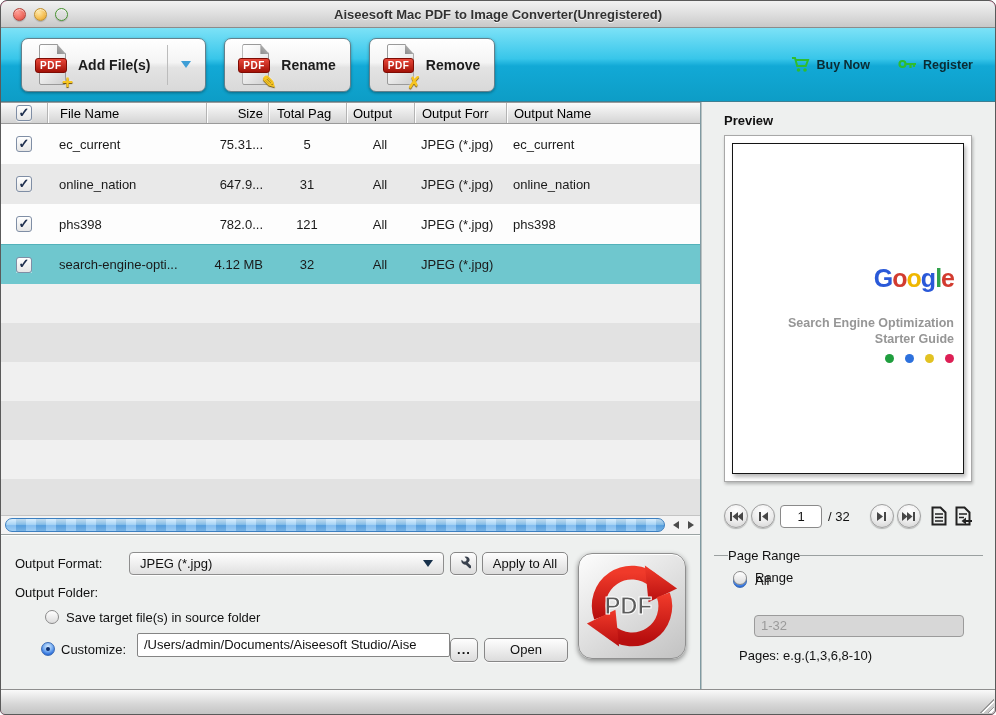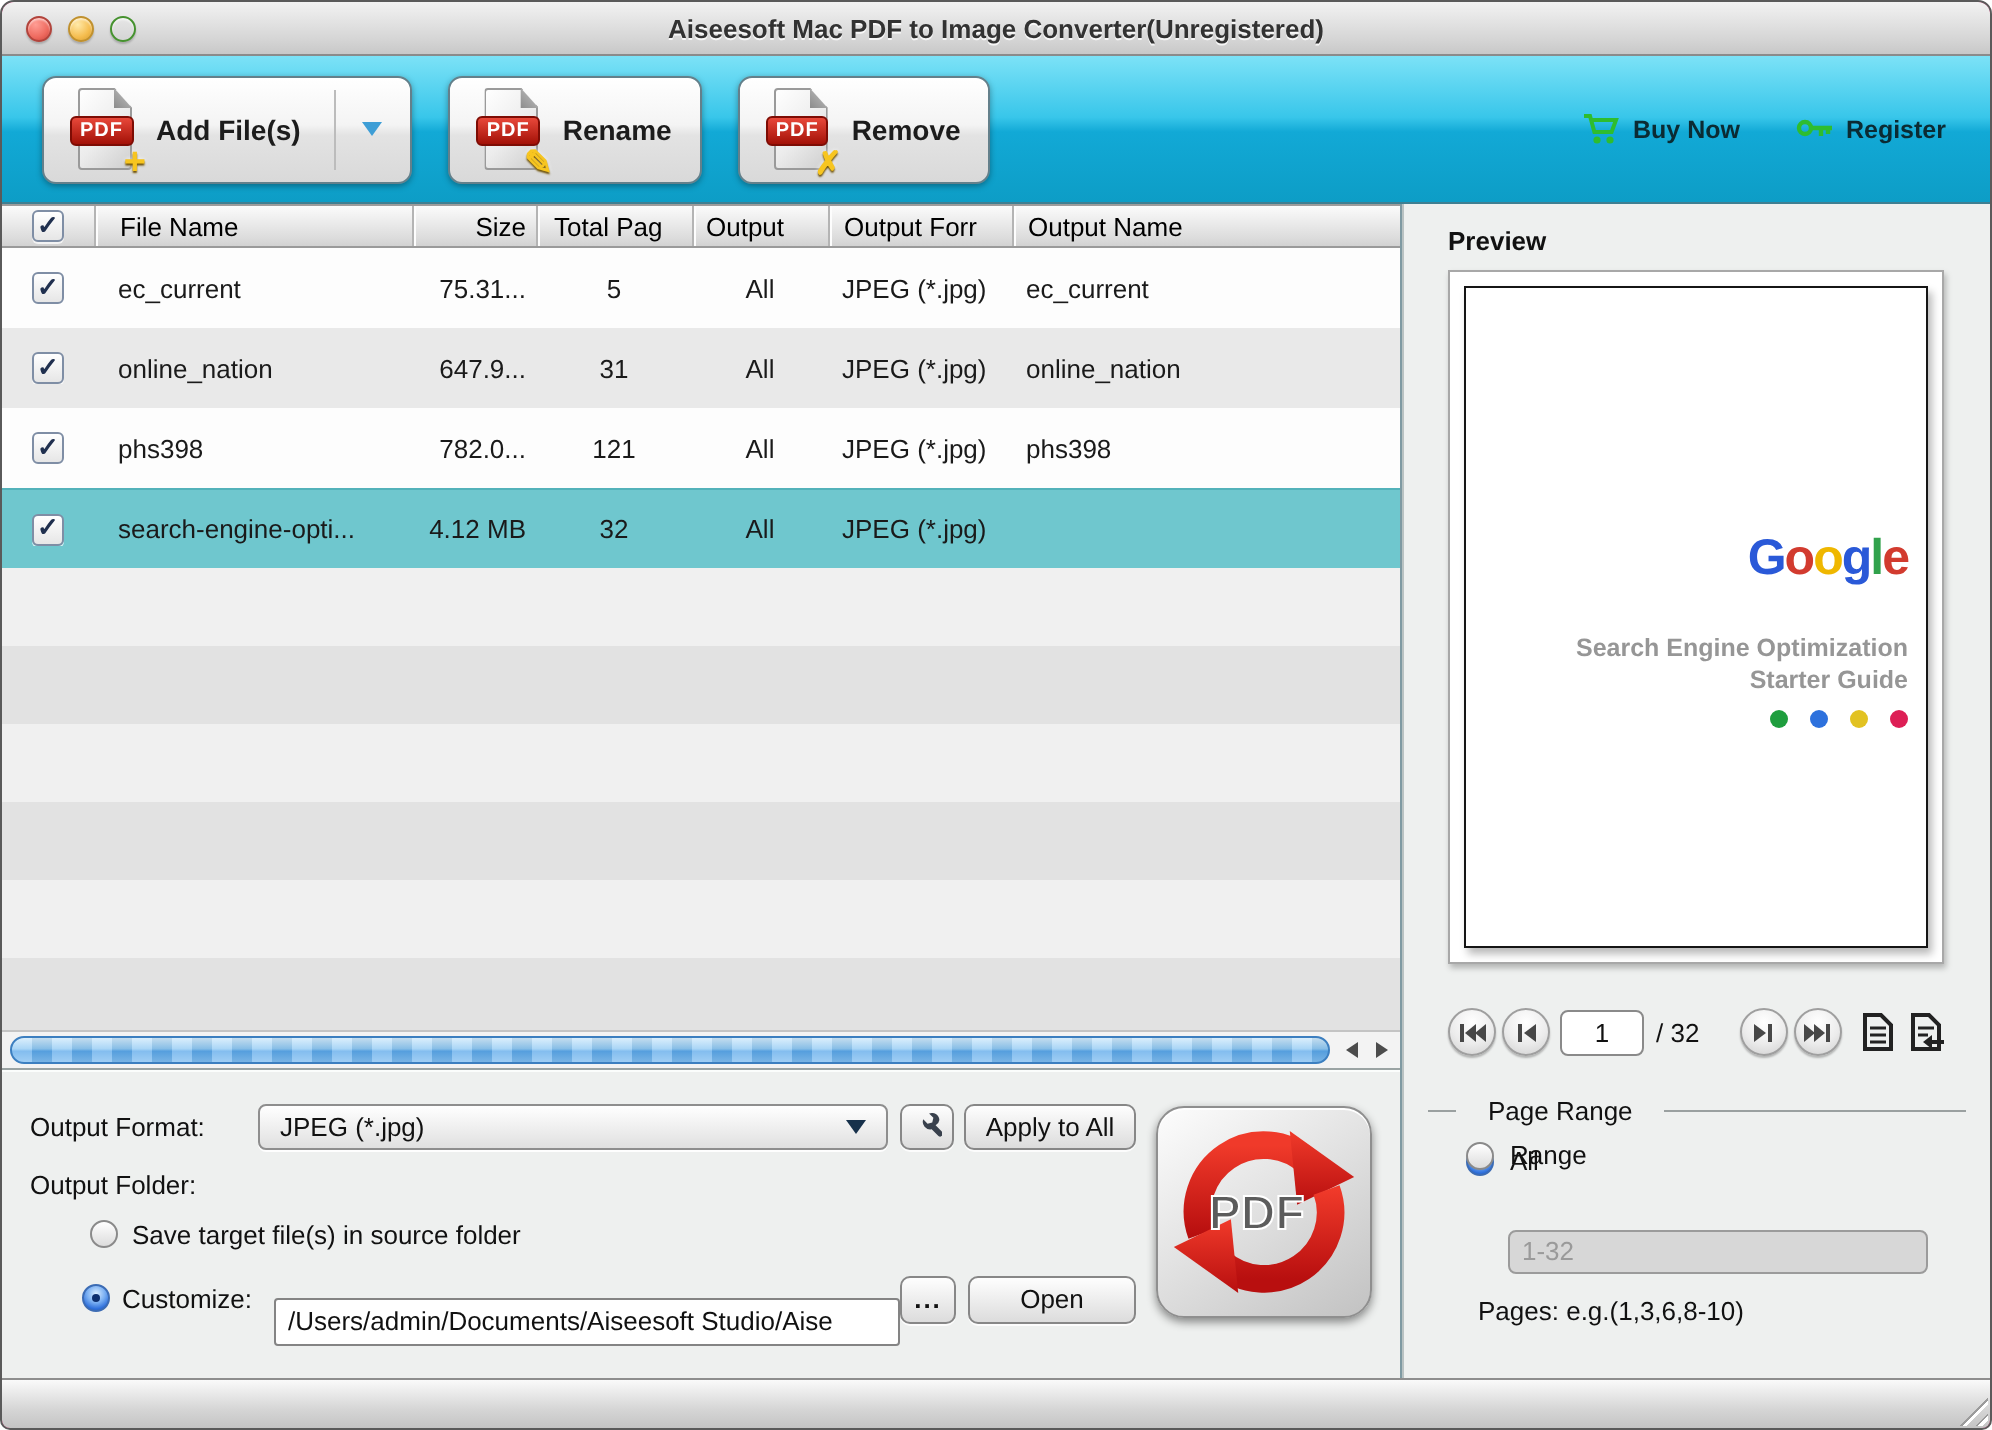--- a/index.html
+++ b/index.html
@@ -75,21 +75,21 @@
   .bottom-left{height:156px;position:relative;background:#eef0ef;border-top:1px solid #9aa3a3;box-shadow:inset 0 1px 0 #fbfdfc;font-size:13px;color:#111;}
   .lbl{position:absolute;white-space:nowrap;}
   .combo{position:absolute;left:128px;top:17px;width:315px;height:23px;border:1px solid #8e8e8e;border-radius:4px;background:linear-gradient(180deg,#ffffff,#e0e0e0);box-shadow:0 1px 0 rgba(255,255,255,.9);display:flex;align-items:center;padding:0 10px;font-size:13px;color:#111;}
   .combo-arrow{margin-left:auto;width:0;height:0;border-left:5px solid transparent;border-right:5px solid transparent;border-top:7px solid #17314b;}
   .mac-btn{border:1px solid #878787;border-radius:5px;background:linear-gradient(180deg,#fefefe,#dcdcdc);box-shadow:0 1px 0 rgba(255,255,255,.8);display:flex;align-items:center;justify-content:center;font-size:13px;color:#111;cursor:default;}
   .wrench-btn{position:absolute;left:449px;top:17px;width:27px;height:23px;}
   .apply-btn{position:absolute;left:481px;top:17px;width:86px;height:23px;}
   .radio{width:14px;height:14px;border-radius:50%;border:1px solid #8a8a8a;background:linear-gradient(#ffffff,#dcdcdc);display:inline-block;position:relative;flex:none;}
   .radio.sel{background:radial-gradient(circle at 50% 32%,#d8ecff 0%,#78aef2 45%,#2e6fdb 75%,#1d53b4 100%);border-color:#3c6cb4;}
   .radio.sel::after{content:"";position:absolute;left:4px;top:4px;width:4px;height:4px;border-radius:50%;background:#0c2e6e;}
-  .path-input{position:absolute;left:136px;top:114px;width:313px;height:24px;border:1px solid #848484;border-radius:2px;background:#fff;font-size:13px;color:#111;padding:0 26px 0 6px;overflow:hidden;white-space:nowrap;line-height:22px;}
+  .path-input{position:absolute;left:136px;top:98px;width:313px;height:24px;border:1px solid #848484;border-radius:2px;background:#fff;font-size:13px;color:#111;padding:0 26px 0 6px;overflow:hidden;white-space:nowrap;line-height:22px;}
   .browse-btn{position:absolute;left:449px;top:103px;width:28px;height:24px;font-weight:bold;letter-spacing:1px;}
   .open-btn{position:absolute;left:483px;top:103px;width:84px;height:24px;}
   .convert-btn{position:absolute;left:577px;top:18px;width:108px;height:106px;border-radius:14px;border:1px solid #8f8f8f;background:linear-gradient(145deg,#fdfdfd 0%,#e3e3e3 45%,#c2c2c2 100%);box-shadow:0 2px 5px rgba(0,0,0,.45),inset 0 1px 0 #fff;display:flex;align-items:center;justify-content:center;cursor:pointer;}
 
   
   .right-panel{border-left:1px solid #b9c2c2;}
   .preview-label{position:absolute;left:22px;top:11px;font-size:13px;font-weight:bold;color:#111;}
   .preview-frame{position:absolute;left:22px;top:33px;width:248px;height:347px;background:#fff;border:1px solid #a8a8a8;box-shadow:1px 2px 3px rgba(0,0,0,.25);}
   .preview-page{position:absolute;left:7px;top:7px;right:7px;bottom:7px;background:#fff;border:1px solid #151515;box-shadow:2px 3px 4px rgba(0,0,0,.28);}
   .g-block{position:absolute;right:9px;top:122px;text-align:right;}
@@ -101,21 +101,21 @@
   .g-dot{width:9px;height:9px;border-radius:50%;}
   .gd0{background:#1f9e3e;} .gd1{background:#2d71dd;} .gd2{background:#e2c222;} .gd3{background:#dd1f55;}
 
   .nav-row{position:absolute;left:22px;top:401px;height:26px;display:flex;align-items:center;}
   .nav-btn{width:24px;height:24px;border-radius:50%;background:radial-gradient(circle at 50% 28%,#ffffff,#ececec 55%,#cfcfcf);border:1px solid #9f9f9f;box-shadow:0 1px 1px rgba(0,0,0,.25);display:flex;align-items:center;justify-content:center;flex:none;margin-right:3px;}
   .nav-btn svg{display:block;}
   .page-input{width:42px;height:23px;border:1px solid #8a8a8a;border-radius:4px;background:#fff;text-align:center;font-size:13px;color:#111;margin:0 6px 0 2px;padding:0;}
   .page-total{font-size:13px;color:#111;margin-right:20px;white-space:nowrap;}
   .doc-btn{width:20px;height:24px;display:flex;align-items:center;justify-content:center;margin-left:5px;}
 
-  .pr-legend{position:absolute;left:12px;top:446px;right:12px;display:flex;align-items:center;gap:16px;}
+  .pr-legend{position:absolute;left:12px;top:446px;right:12px;display:flex;align-items:center;gap:0;}
   .pr-line{height:1px;background:#9aa0a0;}
   .pr-line.short{width:14px;flex:none;}
   .pr-line.long{flex:1;}
   .pr-text{font-size:13px;color:#111;white-space:nowrap;}
   .pr-radio-row{position:absolute;left:31px;display:flex;align-items:center;gap:8px;font-size:13px;color:#111;}
   .pr-all{top:471px;}
   .pr-range{top:468px;}
   .range-input{position:absolute;left:52px;top:513px;width:210px;height:22px;border:1px solid #9b9b9b;border-radius:4px;background:#d7d7d7;color:#9a9a9a;font-size:13px;padding:0 6px;line-height:20px;}
   .pr-hint{position:absolute;left:37px;top:546px;font-size:13px;color:#111;white-space:nowrap;}
 

